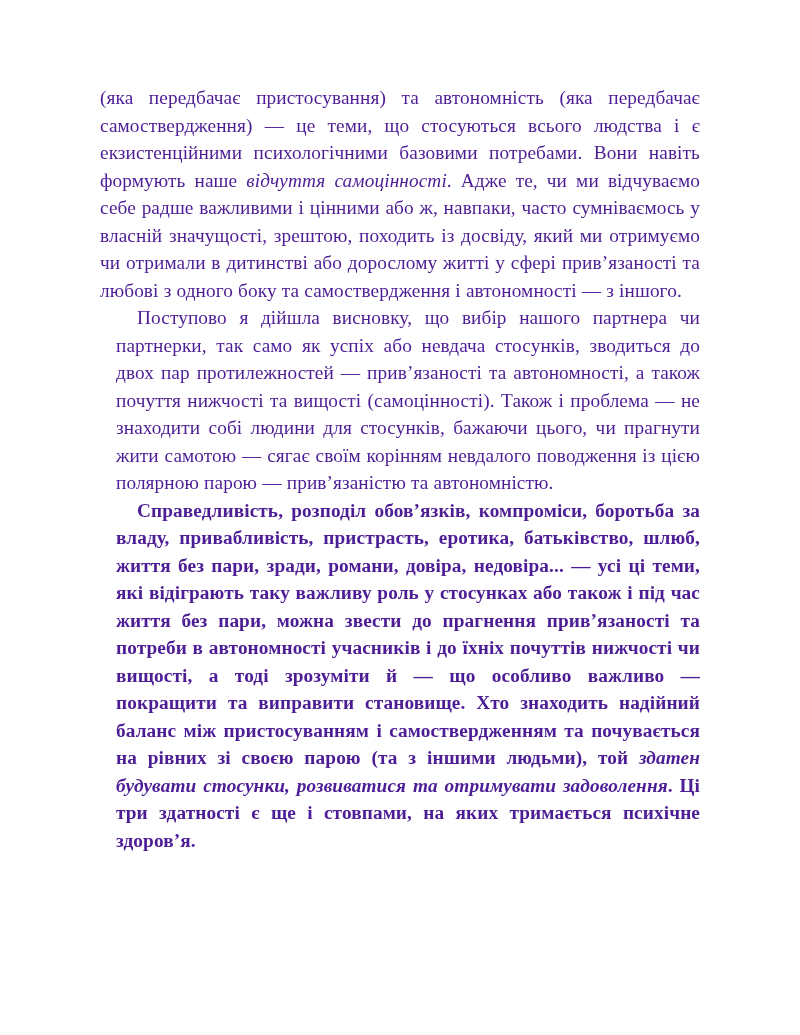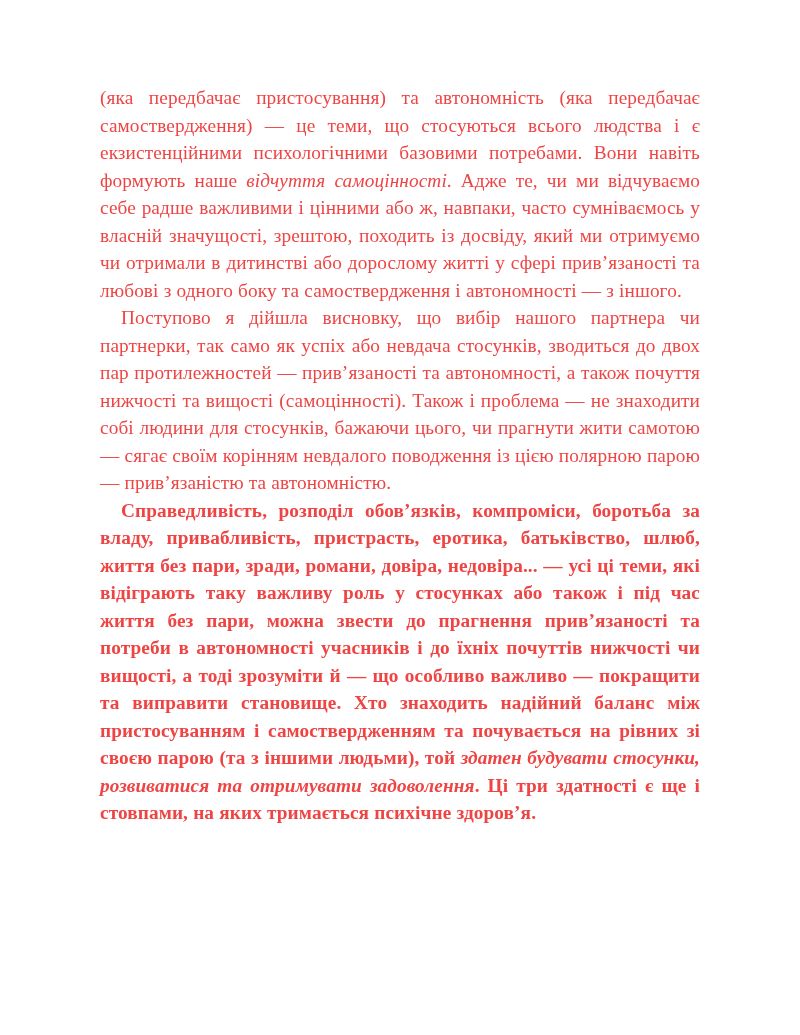--- a/index.html
+++ b/index.html
@@ -37,32 +37,33 @@
     hyphens: none;
     -webkit-hyphens: none;
     word-spacing: 0.01em;
     letter-spacing: 0.005em;
   }
   .para.cont {
     text-indent: 0;
   }
   .para.indent {
     text-indent: 21px;
+    margin-left: 16px;
   }
   .it {
     font-style: italic;
   }
   
   .para:last-child {
     margin-bottom: 0;
     font-weight: bold;
   }
 </style>
 </head>
 <body style="background: rgb(255, 255, 255);">
 
-<div class="page" style="background: rgb(255, 255, 255); color: #ef4444; width: 800px; height: 1035px;">
+<div class="page" style="background: rgb(255, 255, 255); color: #4c1d95; width: 800px; height: 1035px;">
   <div class="text-block">
     <p class="para cont"><span>(яка передбачає пристосування) та автономність (яка передбачає самоствердження) — це теми, що стосуються всього людства і є екзистенційними психологічними базовими потребами. Вони навіть формують наше </span><span class="it">відчуття самоцінності</span><span>. Адже те, чи ми відчуваємо себе радше важливими і цінними або ж, навпаки, часто сумніваємось у власній значущості, зрештою, походить із досвіду, який ми отримуємо чи отримали в дитинстві або дорослому житті у сфері прив’язаності та любові з одного боку та самоствердження і автономності — з іншого.</span></p>
     <p class="para indent"><span>Поступово я дійшла висновку, що вибір нашого партнера чи партнерки, так само як успіх або невдача стосунків, зводиться до двох пар протилежностей — прив’язаності та автономності, а також почуття нижчості та вищості (самоцінності). Також і проблема — не знаходити собі людини для стосунків, бажаючи цього, чи прагнути жити самотою — сягає своїм корінням невдалого поводження із цією полярною парою — прив’язаністю та автономністю.</span></p>
     <p class="para indent"><span>Справедливість, розподіл обов’язків, компроміси, боротьба за владу, привабливість, пристрасть, еротика, батьківство, шлюб, життя без пари, зради, романи, довіра, недовіра... — усі ці теми, які відіграють таку важливу роль у стосунках або також і під час життя без пари, можна звести до прагнення прив’язаності та потреби в автономності учасників і до їхніх почуттів нижчості чи вищості, а тоді зрозуміти й — що особливо важливо — покращити та виправити становище. Хто знаходить надійний баланс між пристосуванням і самоствердженням та почувається на рівних зі своєю парою (та з іншими людьми), той </span><span class="it">здатен будувати стосунки, розвиватися та отримувати задоволення</span><span>. Ці три здатності є ще і стовпами, на яких тримається психічне здоров’я.</span></p>
   </div>
 </div>
 
 </body></html>

